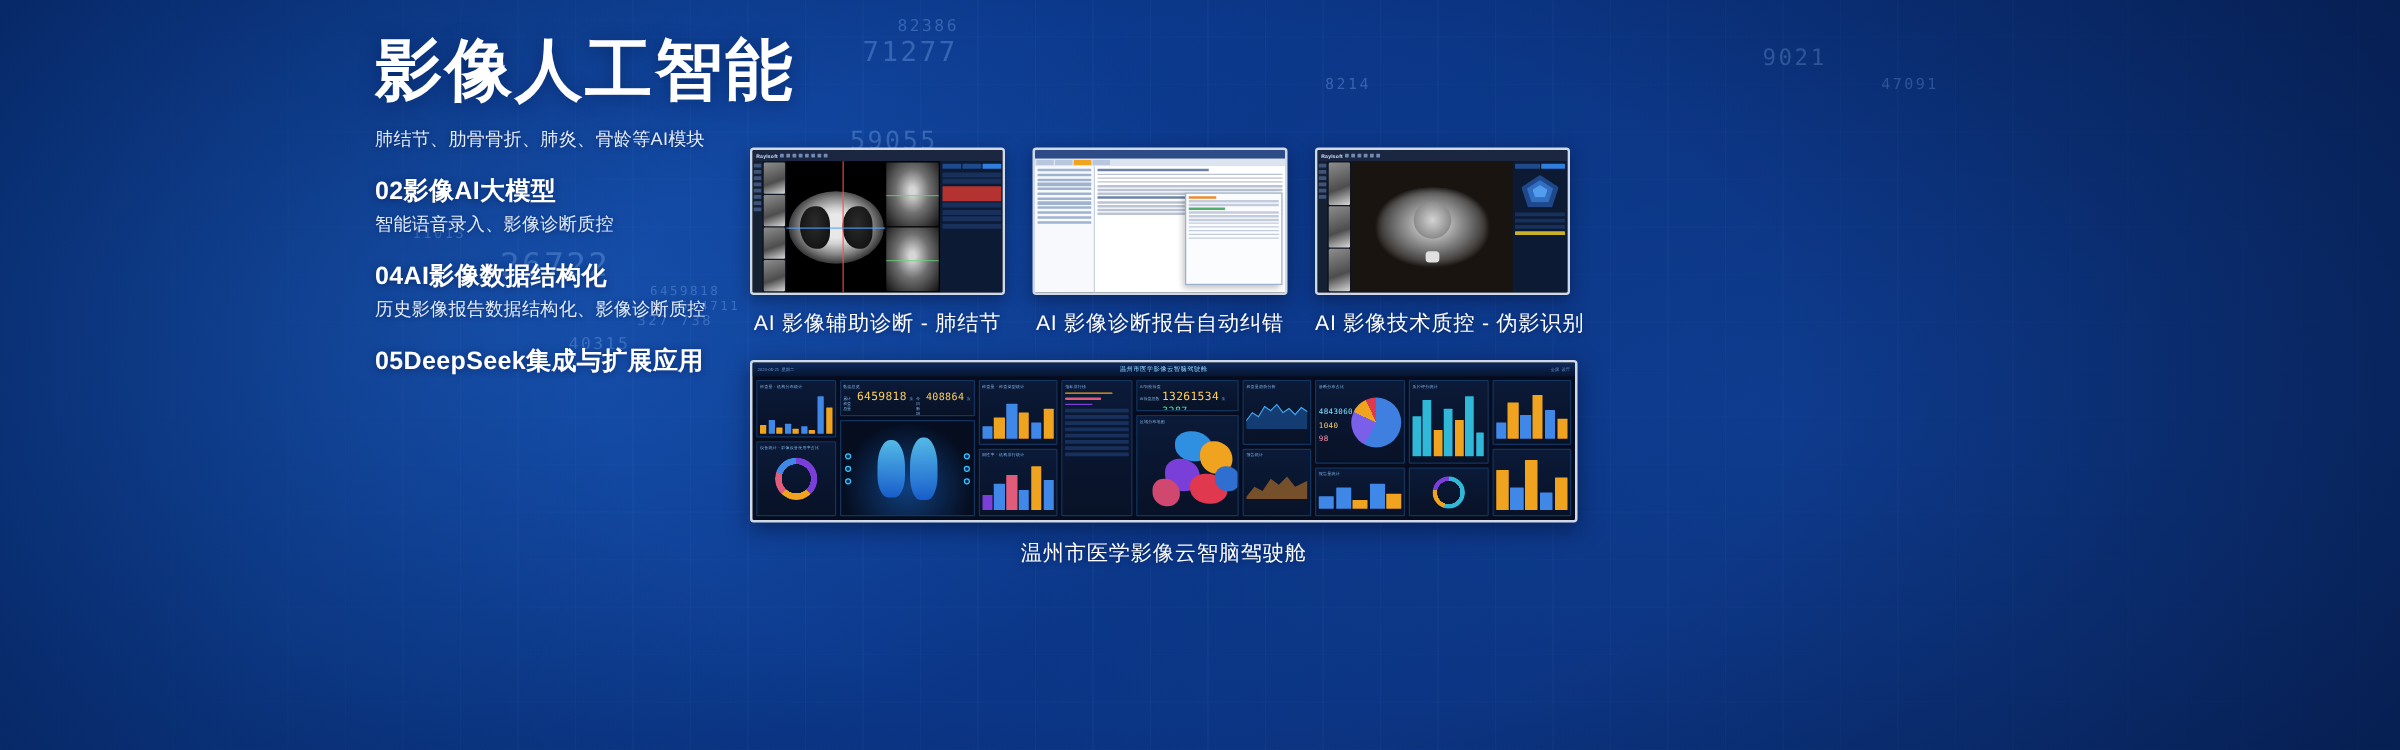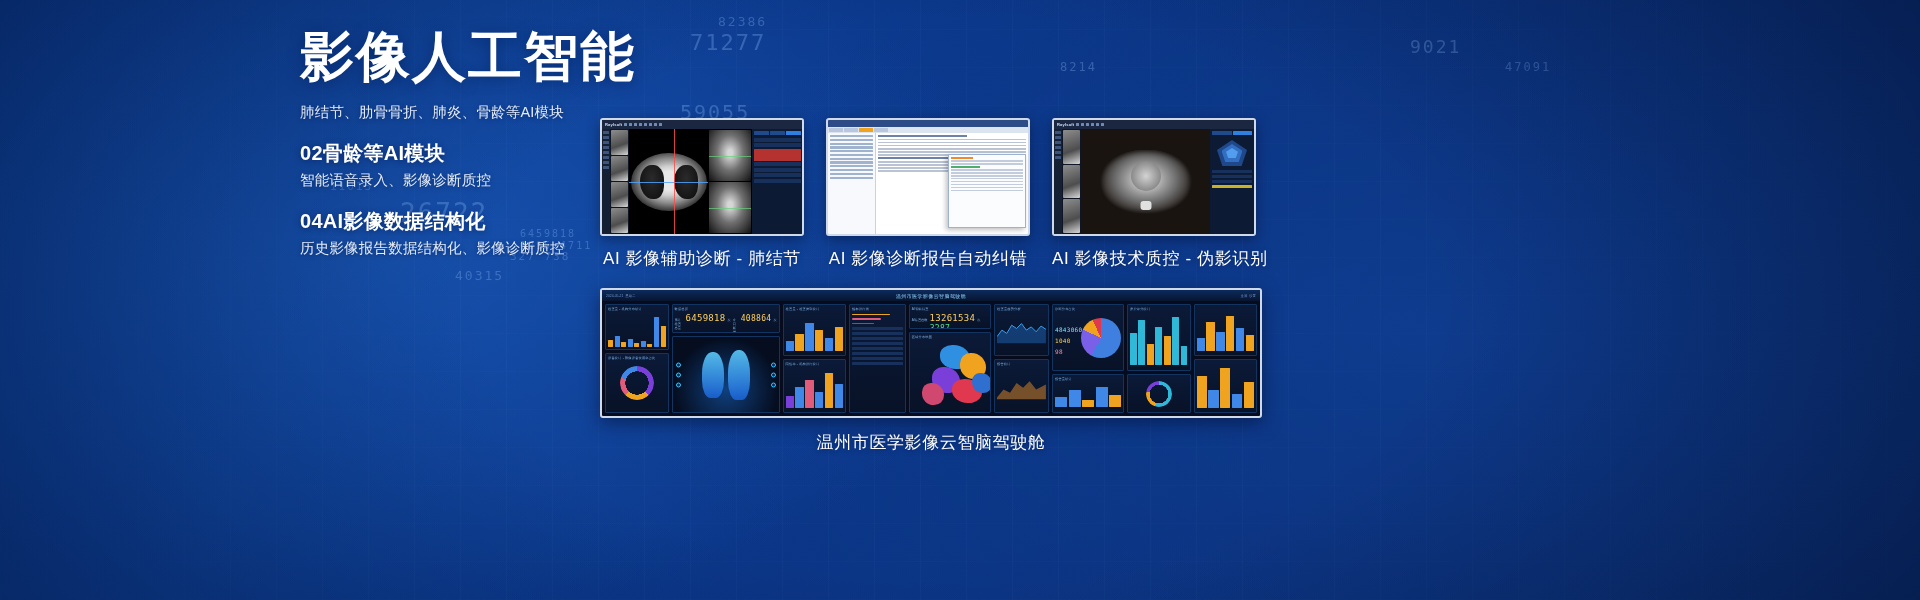--- a/index.html
+++ b/index.html
@@ -206,34 +206,37 @@
 
 <div id="left">
   <h1 id="headline">影像人工智能</h1>
 
   <div class="feature">
     <div class="feat-desc">肺结节、肋骨骨折、肺炎、骨龄等AI模块</div>
   </div>
 
   <div class="feature">
     <div class="feat-title">
-      <span>02</span><span>骨龄等AI模块</span>
+      <span>02</span><span>影像AI大模型</span>
     </div>
     <div class="feat-desc">智能语音录入、影像诊断质控</div>
   </div>
 
 
   <div class="feature">
     <div class="feat-title">
       <span>04</span><span>AI影像数据结构化</span>
     </div>
     <div class="feat-desc">历史影像报告数据结构化、影像诊断质控</div>
   </div>
 
   <div class="feature">
+    <div class="feat-title">
+      <span>05</span><span>DeepSeek集成与扩展应用</span>
+    </div>
   </div>
 </div>
 
 <div id="right">
   <div class="shots">
 
     <div class="shot">
       <div class="frame">
         <div class="app">
           <div class="app-bar">

